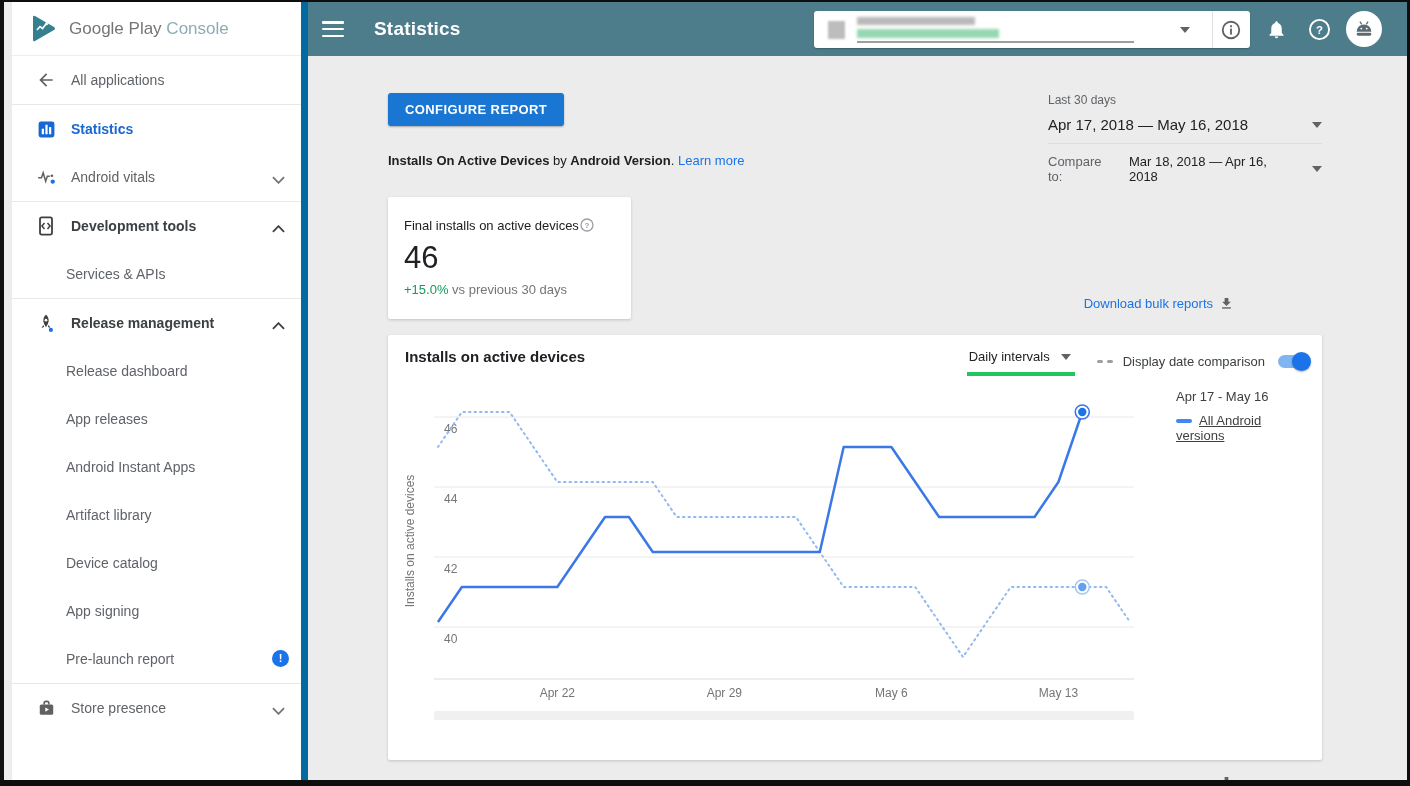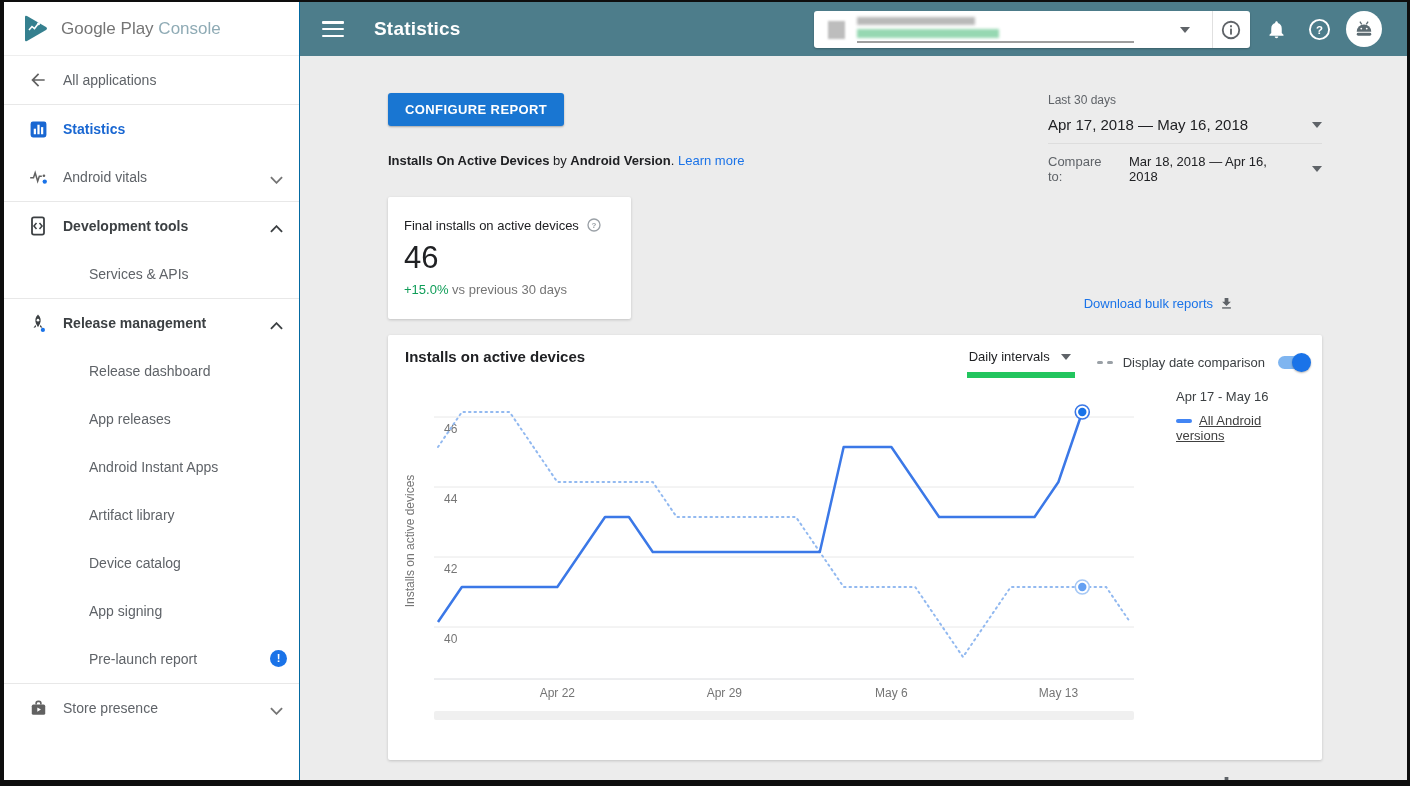--- a/index.html
+++ b/index.html
@@ -23,32 +23,32 @@
   .redacted-lines .r2 { width:142px; height:9px; background:#96d8b2; filter:blur(1.6px); }
   .caret { width:0; height:0; border-left:5px solid transparent; border-right:5px solid transparent;
            border-top:6px solid #5f6368; display:inline-block; }
   .account-caret { margin-left:46px; }
   .account-divider { width:1px; height:37px; background:#e0e0e0; margin-left:22px; }
   .icon-btn { width:40px; height:40px; display:flex; align-items:center; justify-content:center; cursor:pointer; }
   .avatar { width:36px; height:36px; border-radius:50%; background:#fff; display:flex;
             align-items:center; justify-content:center; cursor:pointer; }
 
   
-  .sidebar { position:absolute; left:0; top:0; bottom:0; width:296px; background:#fff;
-             border-right:1px solid #0369a1; z-index:6; }
+  .sidebar { position:absolute; left:8px; top:0; bottom:0; width:296px; background:#fff;
+             border-right:7px solid #0369a1; z-index:6; }
   .logo-row { height:54px; display:flex; align-items:center; padding-left:18px; border-bottom:1px solid #eee; }
   .logo-text { font-size:17px; margin-left:11px; color:#6b7a80; }
   .logo-text .gp { color:#757575; }
   .logo-text .console { color:#8fabb5; }
   .nav-row { height:48px; display:flex; align-items:center; position:relative; cursor:pointer; }
   .nav-row .ic { width:22px; margin-left:23px; display:flex; justify-content:center; }
   .nav-row .lbl { margin-left:14px; font-size:14px; color:#5f6368; }
   .nav-row.section .lbl { color:#3c4043; font-weight:bold; }
   .nav-row.selected .lbl { color:#1967d2; font-weight:bold; }
-  .nav-row.sub .lbl { margin-left:85px; color:#5f6368; }
+  .nav-row.sub .lbl { margin-left:54px; color:#5f6368; }
   .nav-row .chev { position:absolute; right:16px; top:17px; }
   .nav-row .badge { position:absolute; right:12px; top:15px; width:17px; height:17px; border-radius:50%;
                     background:#1a73e8; color:#fff; font-size:11px; font-weight:bold; text-align:center;
                     line-height:17px; }
   .nav-divider { height:1px; background:#e8e8e8; }
 
   
   .main { position:absolute; left:296px; top:54px; right:0; bottom:0; background:#ececec;padding-left:16px; }
   .btn-primary { position:absolute; left:88px; top:37px; background:#1976d2; color:#fff; border:none;
                  font-family:inherit; font-size:13px; font-weight:bold; letter-spacing:.4px;
@@ -61,33 +61,33 @@
   .date-label { font-size:12px; color:#5f6368; }
   .date-row { display:flex; align-items:center; justify-content:space-between; padding:9px 0 10px 0;
               border-bottom:1px solid #ddd; cursor:pointer; }
   .date-value { font-size:15px; color:#202124; }
   .compare-row { display:flex; align-items:center; padding-top:10px; cursor:pointer; }
   .compare-label { font-size:13px; color:#5f6368; margin-right:10px; }
   .compare-value { font-size:13px; color:#202124; margin-right:14px; }
 
   .summary-card { position:absolute; left:88px; top:141px; width:243px; height:122px; background:#fff;
                   border-radius:2px; box-shadow:0 1px 3px rgba(0,0,0,.18); padding:20px 16px 0 16px; }
-  .summary-title { font-size:13px; color:#202124; display:flex; align-items:center; gap:7px; }
+  .summary-title { font-size:13px; color:#202124; display:flex; align-items:center; }
   .summary-value { font-size:31px; color:#202124; margin-top:7px; }
   .summary-delta { font-size:13px; margin-top:6px; color:#757575; }
   .summary-delta .pos { color:#0f9d58; }
 
   .bulk-link { position:absolute; left:0; top:240px; width:934px; text-align:right; font-size:13px; }
   .bulk-link .dl-wrap { display:inline-flex; align-items:center; gap:6px; margin-right:0; }
 
   .chart-card { position:absolute; left:88px; top:279px; width:934px; height:425px; background:#fff;
                 border-radius:2px; box-shadow:0 1px 3px rgba(0,0,0,.18); }
   .chart-title { position:absolute; left:17px; top:13px; font-size:15px; font-weight:bold; color:#202124; }
   .chart-controls { position:absolute; right:14px; top:12px; display:flex; align-items:center; }
-  .interval-dd { display:flex; align-items:center; gap:11px; border-bottom:6px solid #22c55e;
+  .interval-dd { display:flex; align-items:center; gap:11px; border-bottom:4px solid #22c55e;
                  padding:2px 4px 8px 2px; cursor:pointer; }
   .interval-dd .txt { font-size:13px; color:#202124; }
   .cmp-glyph { margin-left:22px; margin-right:9px; }
   .cmp-label { font-size:13px; color:#3c4043; }
   .toggle { position:relative; width:30px; height:13px; background:#7fb5f0; border-radius:7px;
             margin-left:13px; cursor:pointer; }
   .toggle .knob { position:absolute; right:-3px; top:-3px; width:19px; height:19px; border-radius:50%;
                   background:#1a73e8; box-shadow:0 1px 2px rgba(0,0,0,.3); }
   .ylabel-rot { position:absolute; left:14px; top:57px; height:297px; width:16px; display:flex;
                 align-items:center; justify-content:center; }

